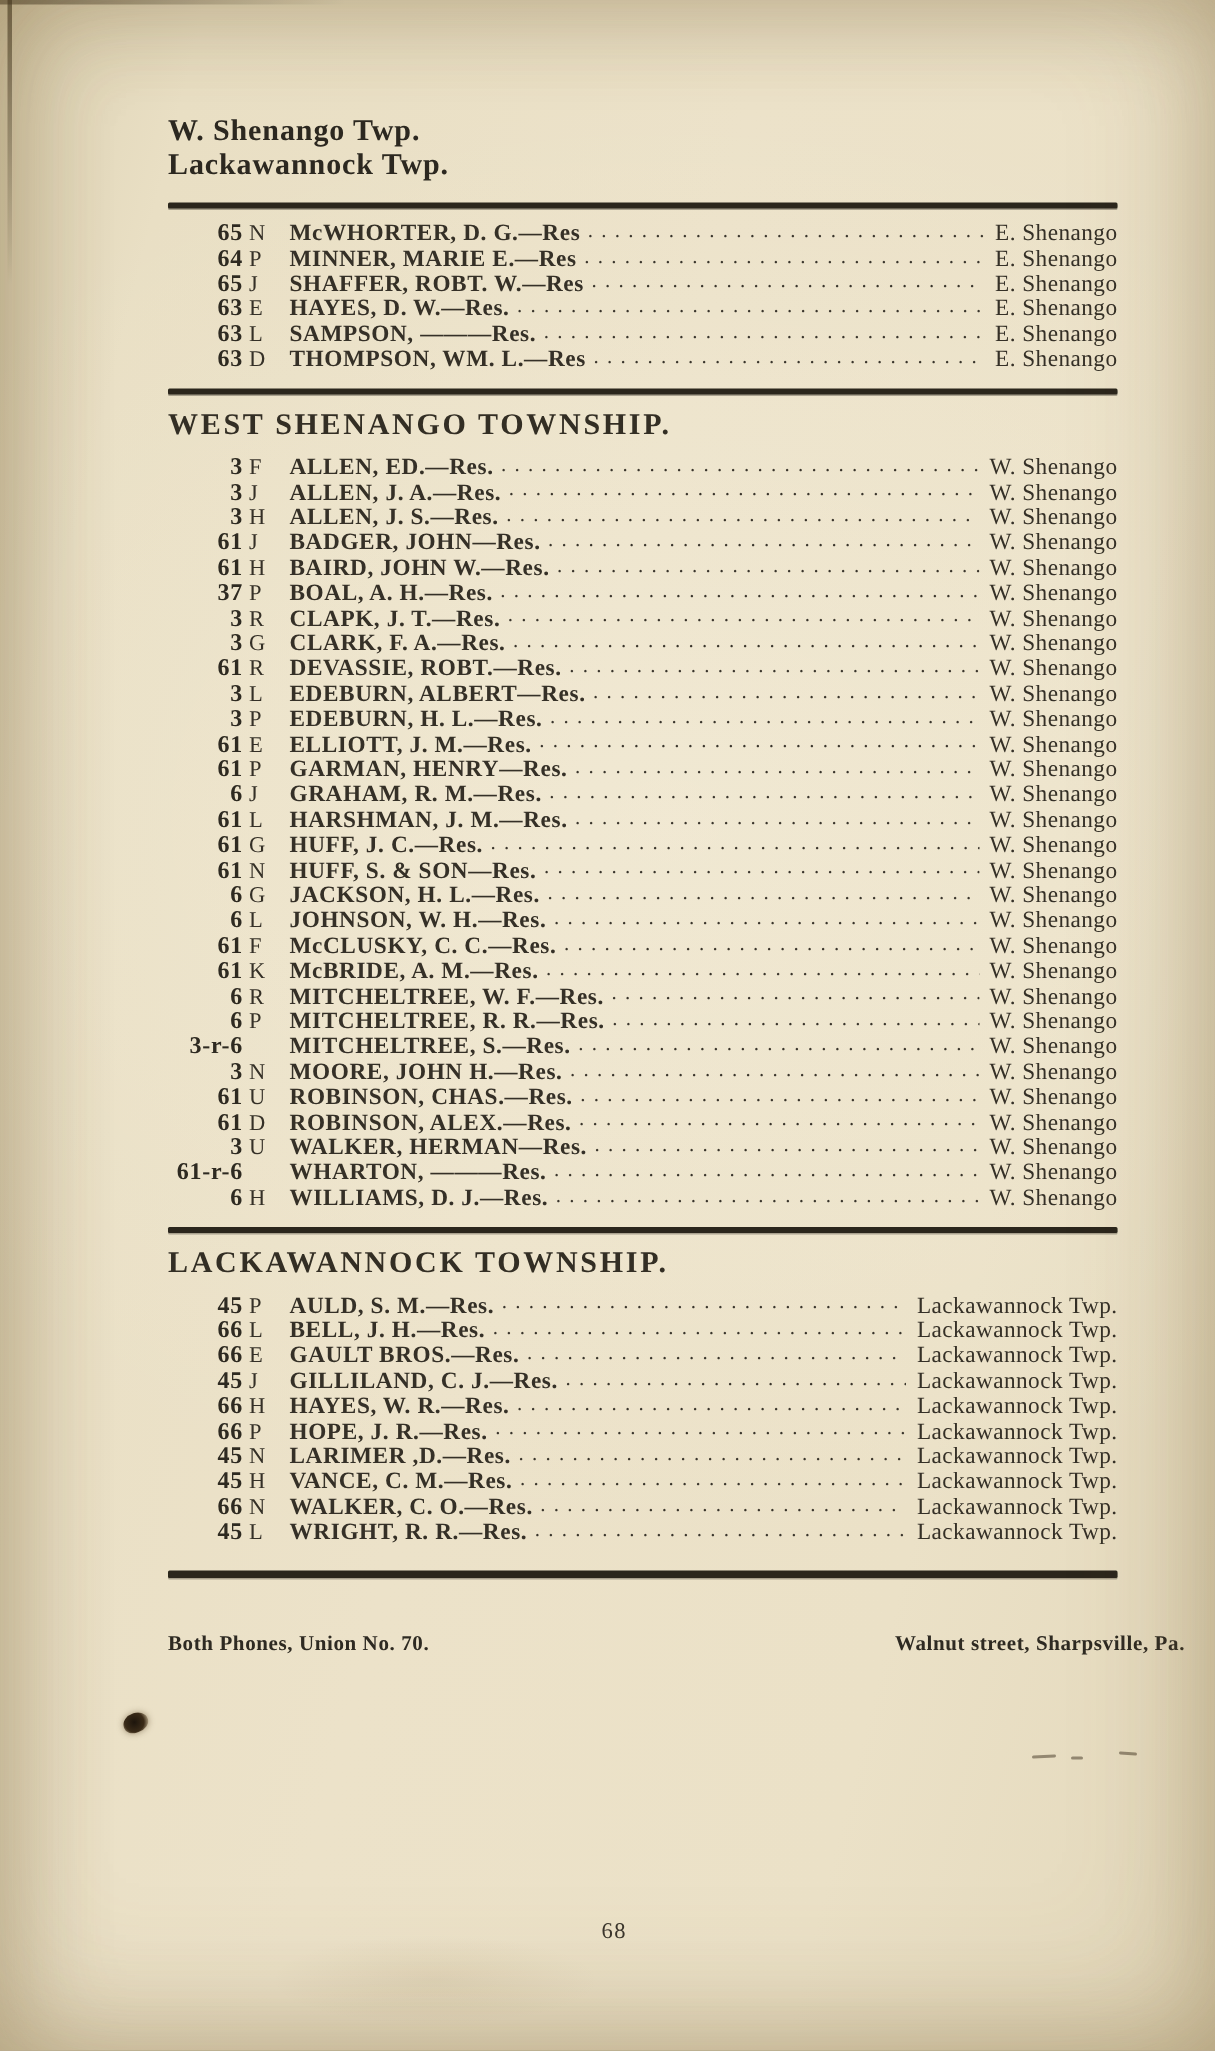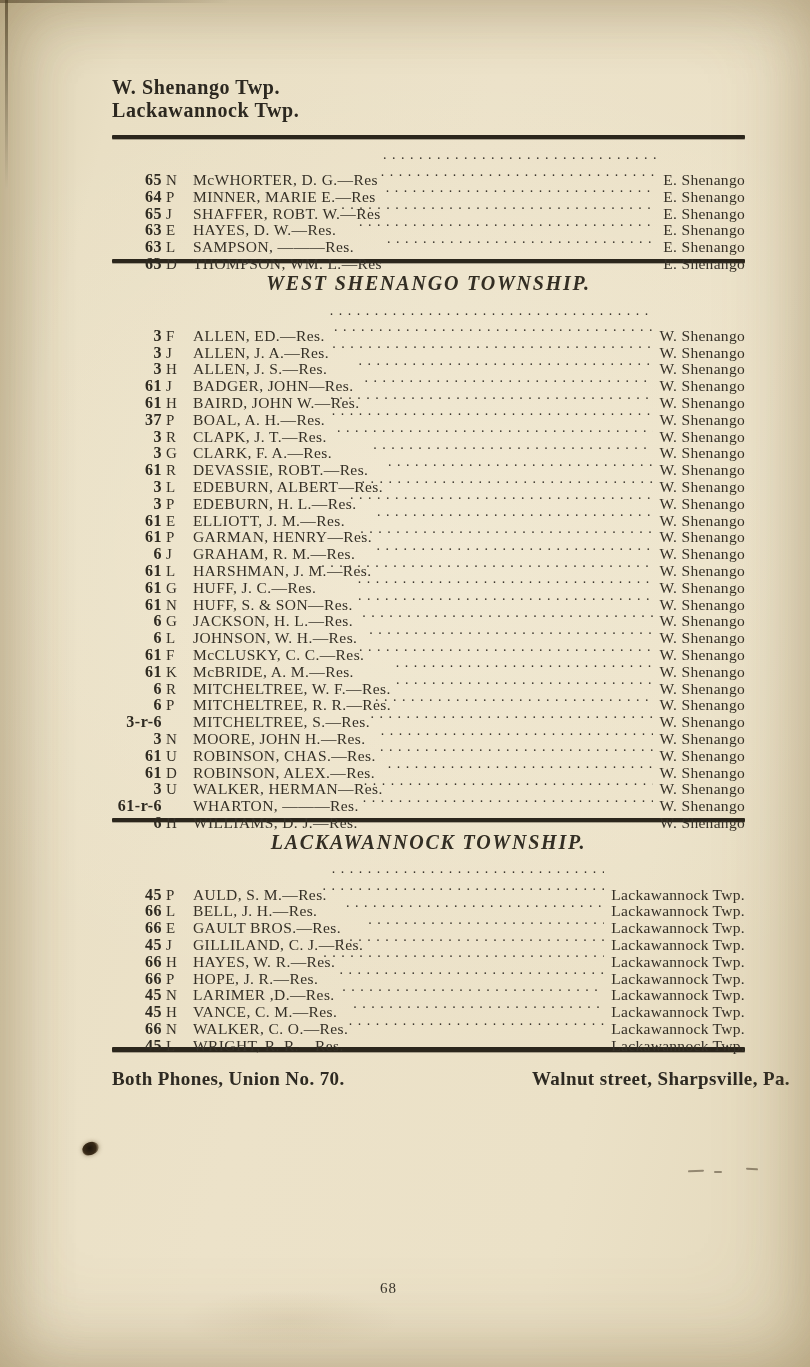--- a/index.html
+++ b/index.html
@@ -25,48 +25,48 @@
 
   .content{margin-left:112px;width:633px;padding-top:76px;}
 
   .running-header{display:flex;justify-content:space-between;align-items:baseline;
     font-weight:bold;font-size:20px;letter-spacing:.6px;color:#2c2820;flex-direction:column;}
   .rule{height:4px;background:#2b261c;margin-top:13px;border-radius:1px;
     box-shadow:0 1px 0 rgba(43,38,28,.35);}
   .rule.mid{margin-top:11px;margin-bottom:2px;}
   .rule.thick{height:5px;margin-top:17px;}
 
-  .section-title{margin:9px 0 2px 0;text-align:center;font-size:20px;font-weight:bold;
-    letter-spacing:1.8px;color:#332e24;font-style:italic;}
+  .section-title{margin:9px 0 2px 0;text-align:left;font-size:20px;font-weight:bold;
+    letter-spacing:1.8px;color:#332e24;}
 
   .rows{margin-top:8px;}
   .row{display:flex;align-items:baseline;height:16.8px;font-size:15.5px;white-space:nowrap;}
   .row .num{width:54px;text-align:right;font-weight:bold;padding-right:4px;
     font-size:16px;letter-spacing:.5px;color:#2e2a21;box-sizing:border-box;flex:none;}
   .row .ltr{width:27px;flex:none;font-size:15px;color:#35302
 7;}
-  .row .name{flex:none;letter-spacing:.4px;padding-right:3px;}
+  .row .name{flex:none;letter-spacing:.4px;padding-right:3px;font-weight:bold;}
   .row .dots{flex:1;overflow:hidden;position:relative;align-self:stretch;}
   .row .dots::after{content:". . . . . . . . . . . . . . . . . . . . . . . . . . . . . . . . . . . . . . . . . . . . . . . . . . . . . . . . . . . . . . . . ";
     position:absolute;left:2px;bottom:1px;letter-spacing:1px;font-size:14px;color:#3a352c;}
-  .row .twp{flex:none;padding-left:7px;letter-spacing:.3px;margin-top:24px;}
+  .row .twp{flex:none;padding-left:7px;letter-spacing:.3px;}
 
   .ad{margin-left:112px;width:678px;}
   .ad-name{margin-top:40px;text-align:center;position:relative;left:-90px;height:62px;}
   .ad-name > span{display:inline-block;font-family:"Liberation Sans","DejaVu Sans",sans-serif;
     font-weight:bold;font-size:64px;line-height:60px;letter-spacing:1px;color:#26231e;
     transform:scaleX(.47) scaleY(1.12);transform-origin:center top;white-space:nowrap;}
   .ad-product{margin-top:14px;text-align:center;position:relative;left:-90px;height:66px;}
   .ad-product > span{display:inline-block;font-family:"DejaVu Serif","Liberation Serif",serif;
     font-weight:bold;font-size:66px;line-height:62px;letter-spacing:9px;color:#28241e;
     transform:scaleX(.88);transform-origin:center top;}
-  .ad-contact{margin-top:16px;display:flex;justify-content:space-between;
-    font-weight:bold;font-size:19px;letter-spacing:.4px;color:#2e2a22;}
-
-  .page-number{position:absolute;left:380px;top:1280px;font-size:15px;letter-spacing:1px;color:#3a352c;}
+  .ad-contact{margin-top:37px;display:flex;justify-content:space-between;
+    font-weight:bold;font-size:14px;letter-spacing:.4px;color:#2e2a22;}
+
+  .page-number{position:absolute;left:401px;top:1280px;font-size:15px;letter-spacing:1px;color:#3a352c;}
 
   .ink-blot{position:absolute;left:82px;top:1142px;width:17px;height:13px;border-radius:60% 55% 58% 48%;
     background:radial-gradient(circle at 45% 45%, #1d150c 0%, #3a2b18 55%, rgba(90,70,40,.55) 78%, rgba(120,95,55,0) 100%);
     transform:rotate(-18deg);box-shadow:0 0 4px rgba(80,60,30,.5);}
   .stray-marks{position:absolute;left:688px;top:1166px;width:100px;height:12px;}
   .stray-marks i{position:absolute;background:rgba(78,66,48,.55);border-radius:1px;}
   .stray-marks i:nth-child(1){left:0;top:4px;width:16px;height:2px;transform:rotate(-3deg);}
   .stray-marks i:nth-child(2){left:26px;top:5px;width:8px;height:2px;}
   .stray-marks i:nth-child(3){left:58px;top:2px;width:12px;height:2px;transform:rotate(4deg);}
   .smudge{position:absolute;left:180px;top:1290px;width:220px;height:60px;pointer-events:none;

